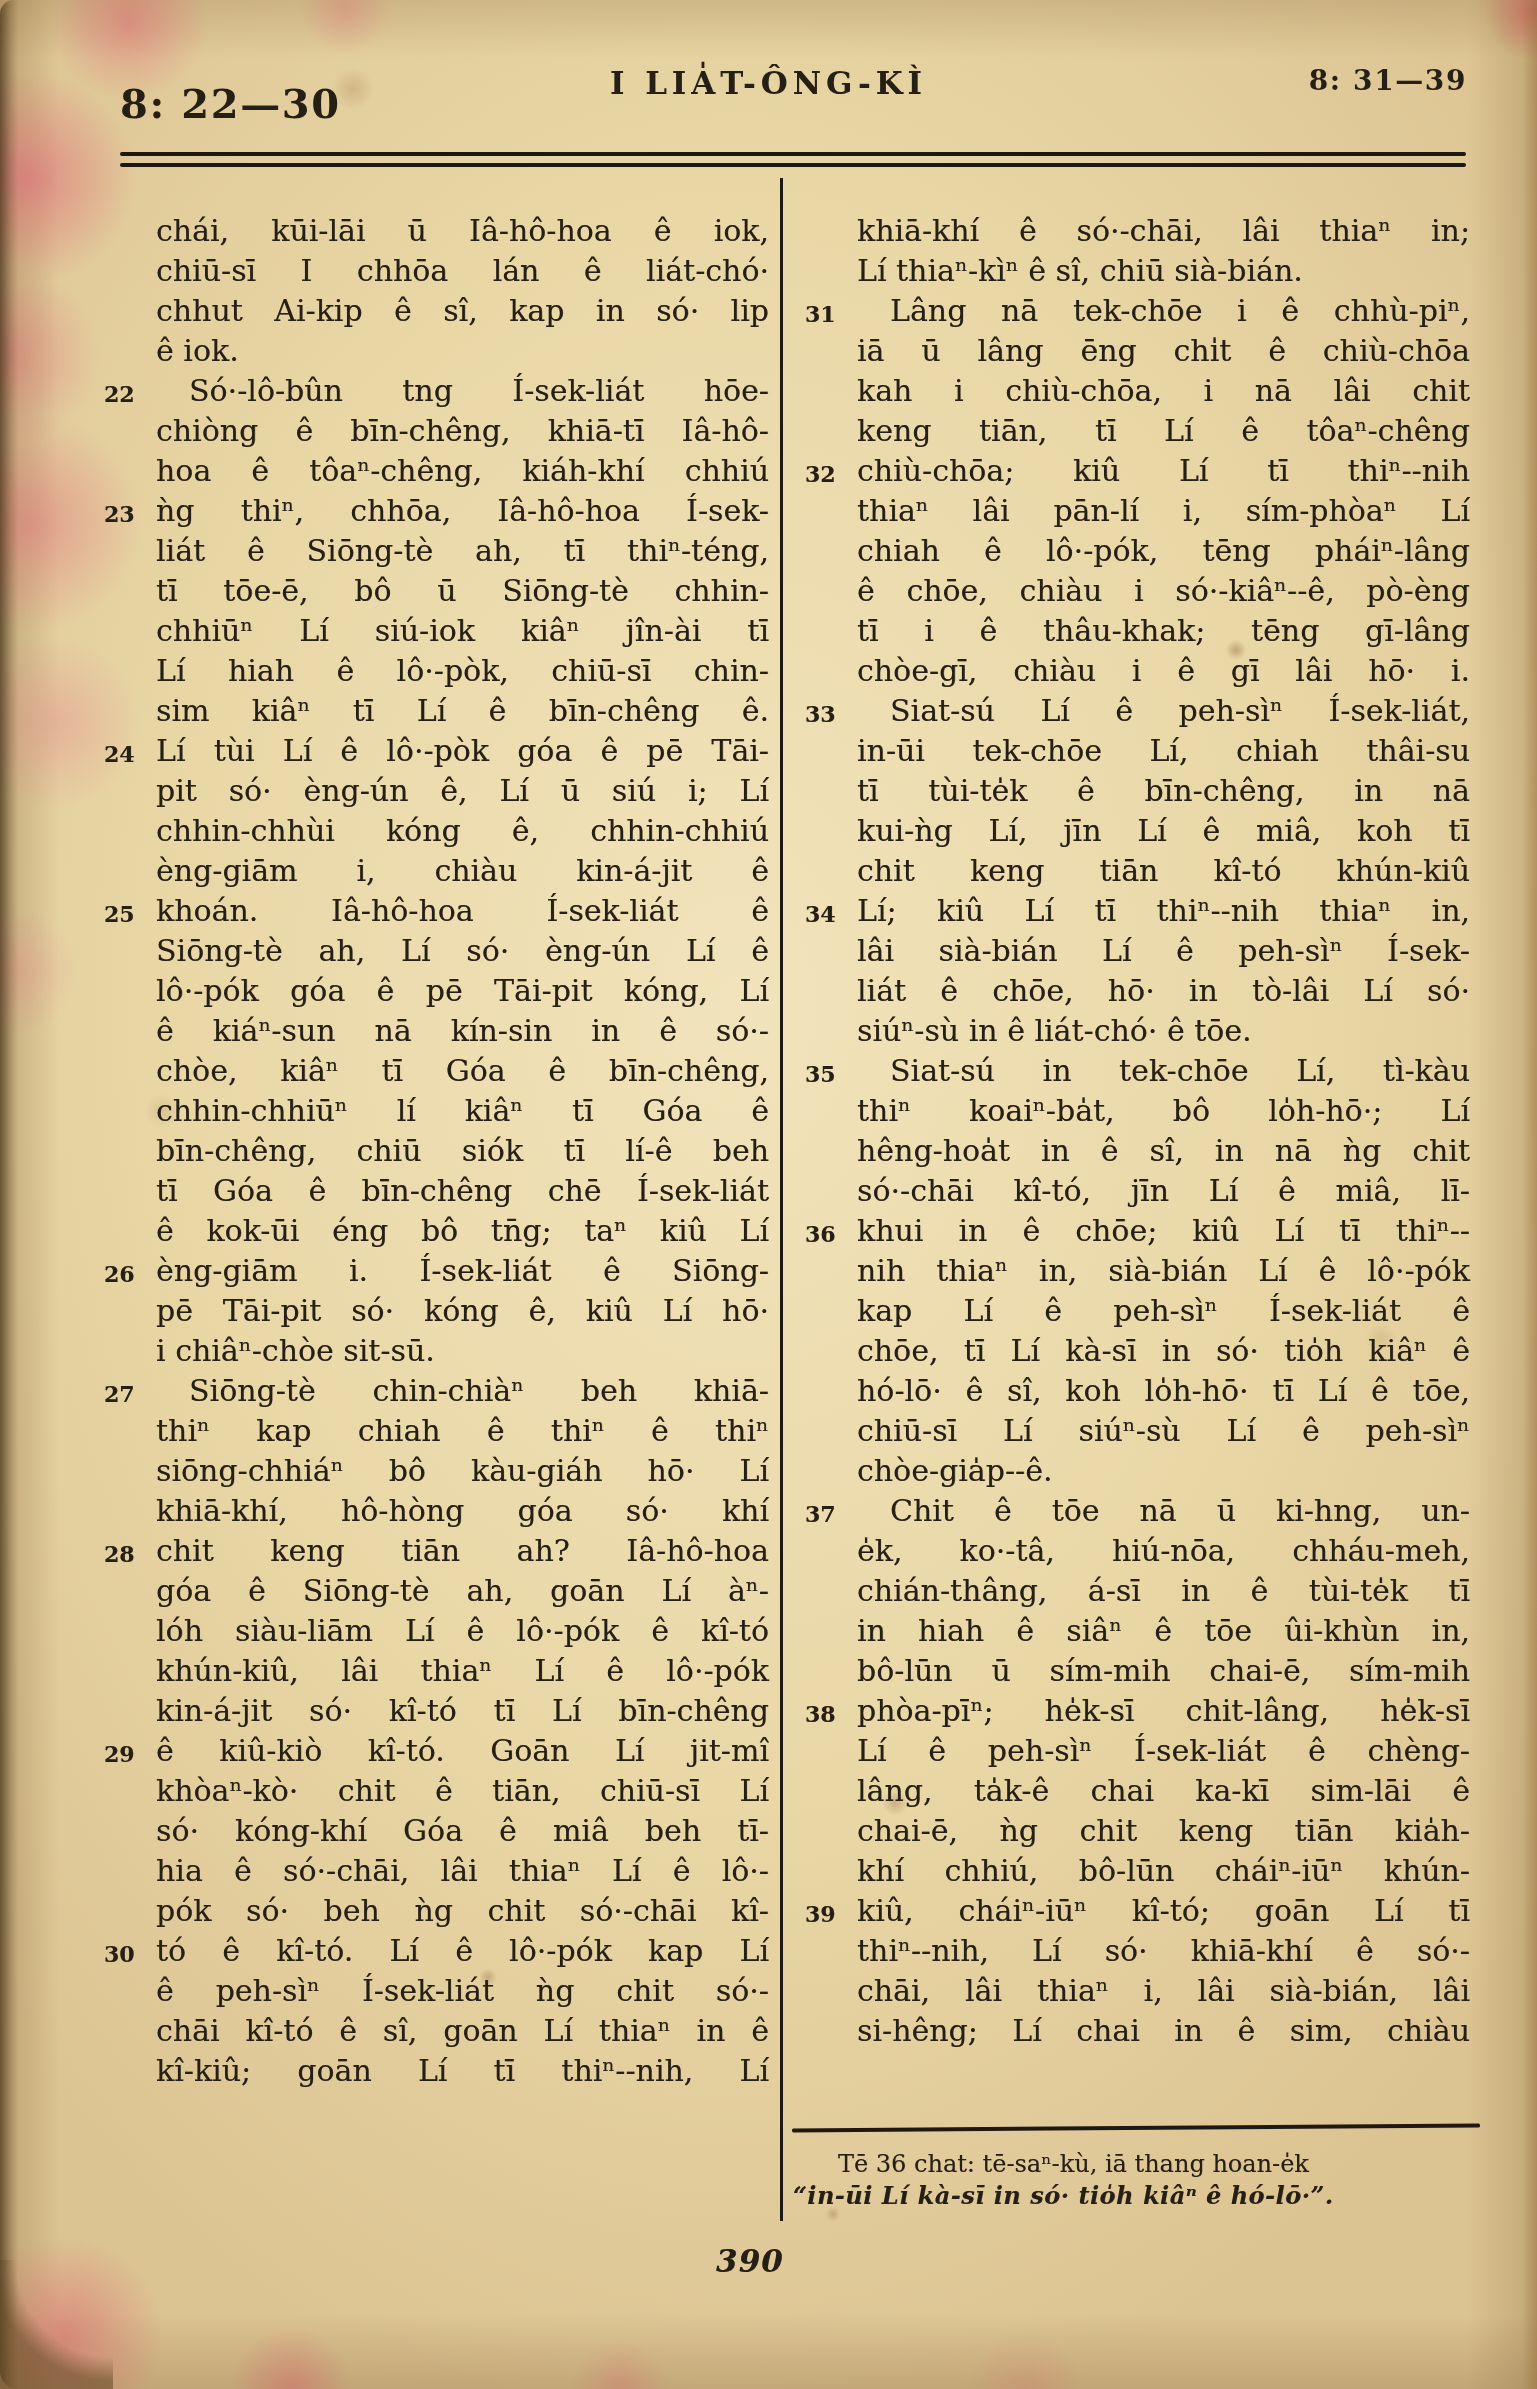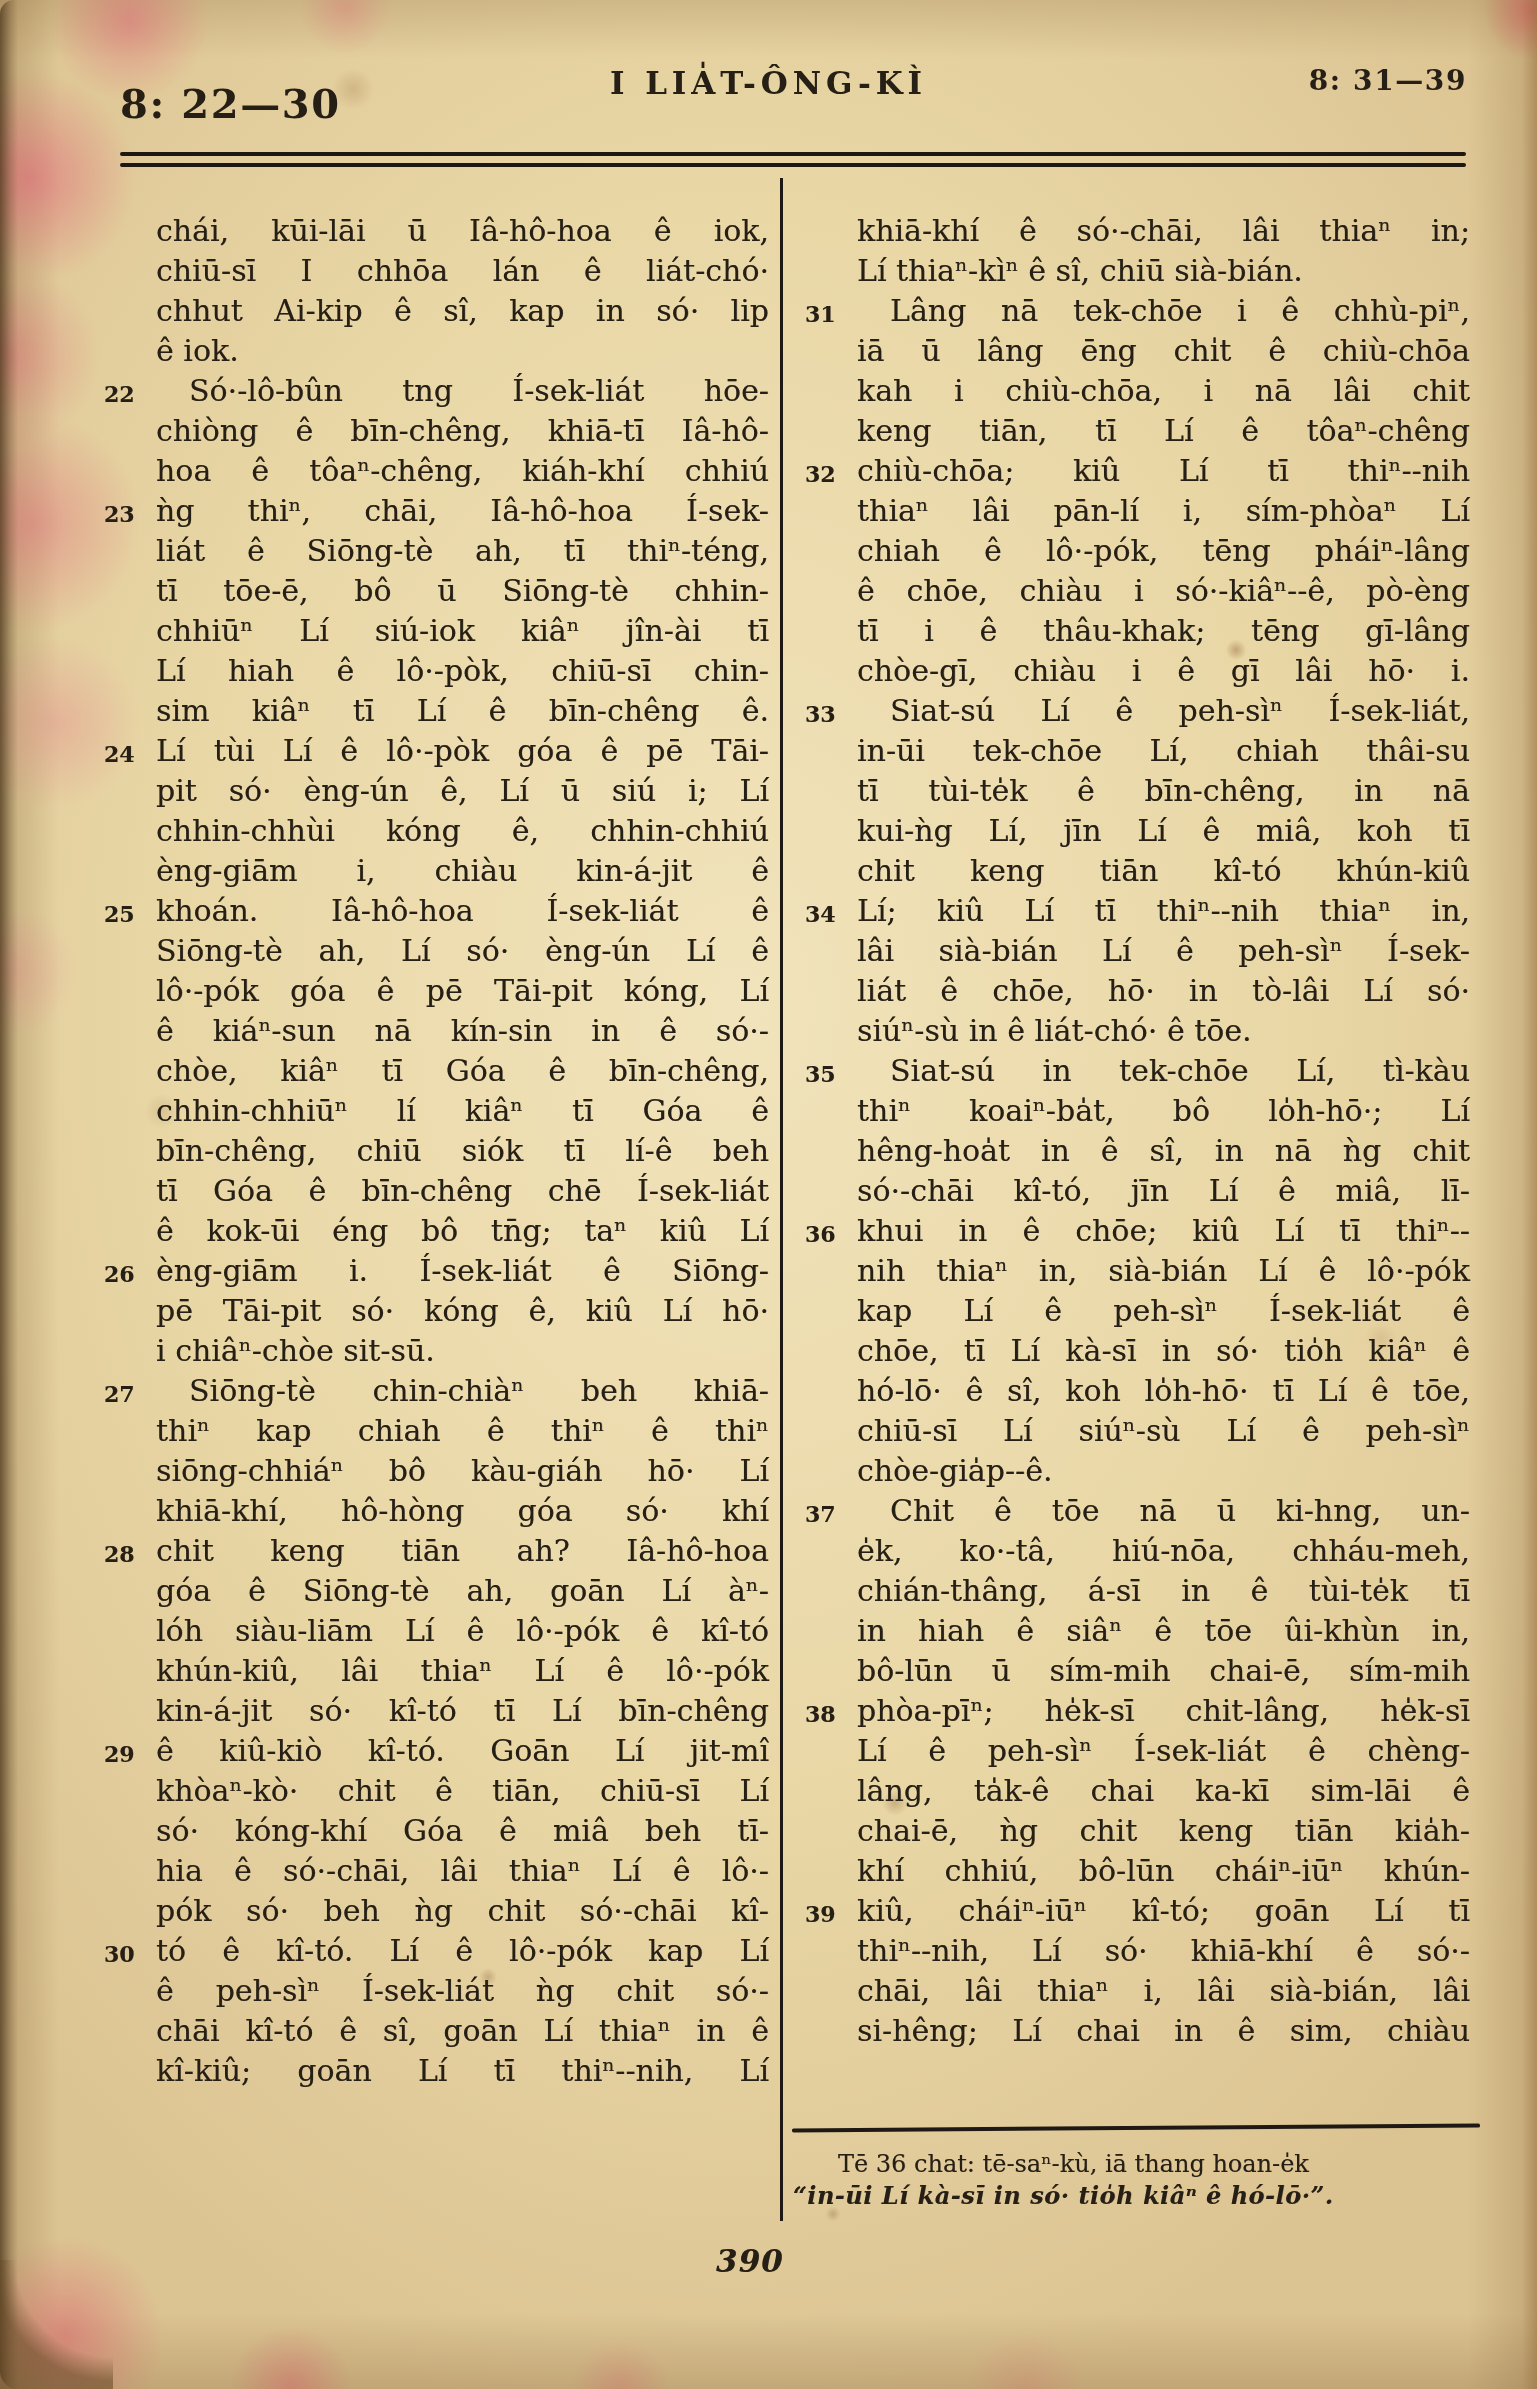--- a/index.html
+++ b/index.html
@@ -116,21 +116,21 @@
   <div class="col-divider"></div>
 
   <div class="column" id="left-col">
       <div class="line"><span>chái, kūi-lāi ū Iâ-hô-hoa ê iok,</span></div>
       <div class="line"><span>chiū-sī I chhōa lán ê liát-chó·</span></div>
       <div class="line"><span>chhut Ai-kip ê sî, kap in só· lip</span></div>
       <div class="line nojust"><span>ê iok.</span></div>
       <div class="line indent"><span class="verse">22</span><span>Só·-lô-bûn tng Í-sek-liát hōe-</span></div>
       <div class="line"><span>chiòng ê bīn-chêng, khiā-tī Iâ-hô-</span></div>
       <div class="line"><span>hoa ê tôaⁿ-chêng, kiáh-khí chhiú</span></div>
-      <div class="line"><span class="verse">23</span><span>ǹg thiⁿ, chāi, Iâ-hô-hoa Í-sek-</span></div>
+      <div class="line"><span class="verse">23</span><span>ǹg thiⁿ, chhōa, Iâ-hô-hoa Í-sek-</span></div>
       <div class="line"><span>liát ê Siōng-tè ah, tī thiⁿ-téng,</span></div>
       <div class="line"><span>tī tōe-ē, bô ū Siōng-tè chhin-</span></div>
       <div class="line"><span>chhiūⁿ Lí siú-iok kiâⁿ jîn-ài tī</span></div>
       <div class="line"><span>Lí hiah ê lô·-pòk, chiū-sī chin-</span></div>
       <div class="line"><span>sim kiâⁿ tī Lí ê bīn-chêng ê.</span></div>
       <div class="line"><span class="verse">24</span><span>Lí tùi Lí ê lô·-pòk góa ê pē Tāi-</span></div>
       <div class="line"><span>pit só· èng-ún ê, Lí ū siú i; Lí</span></div>
       <div class="line"><span>chhin-chhùi kóng ê, chhin-chhiú</span></div>
       <div class="line"><span>èng-giām i, chiàu kin-á-jit ê</span></div>
       <div class="line"><span class="verse">25</span><span>khoán.  Iâ-hô-hoa Í-sek-liát ê</span></div>

